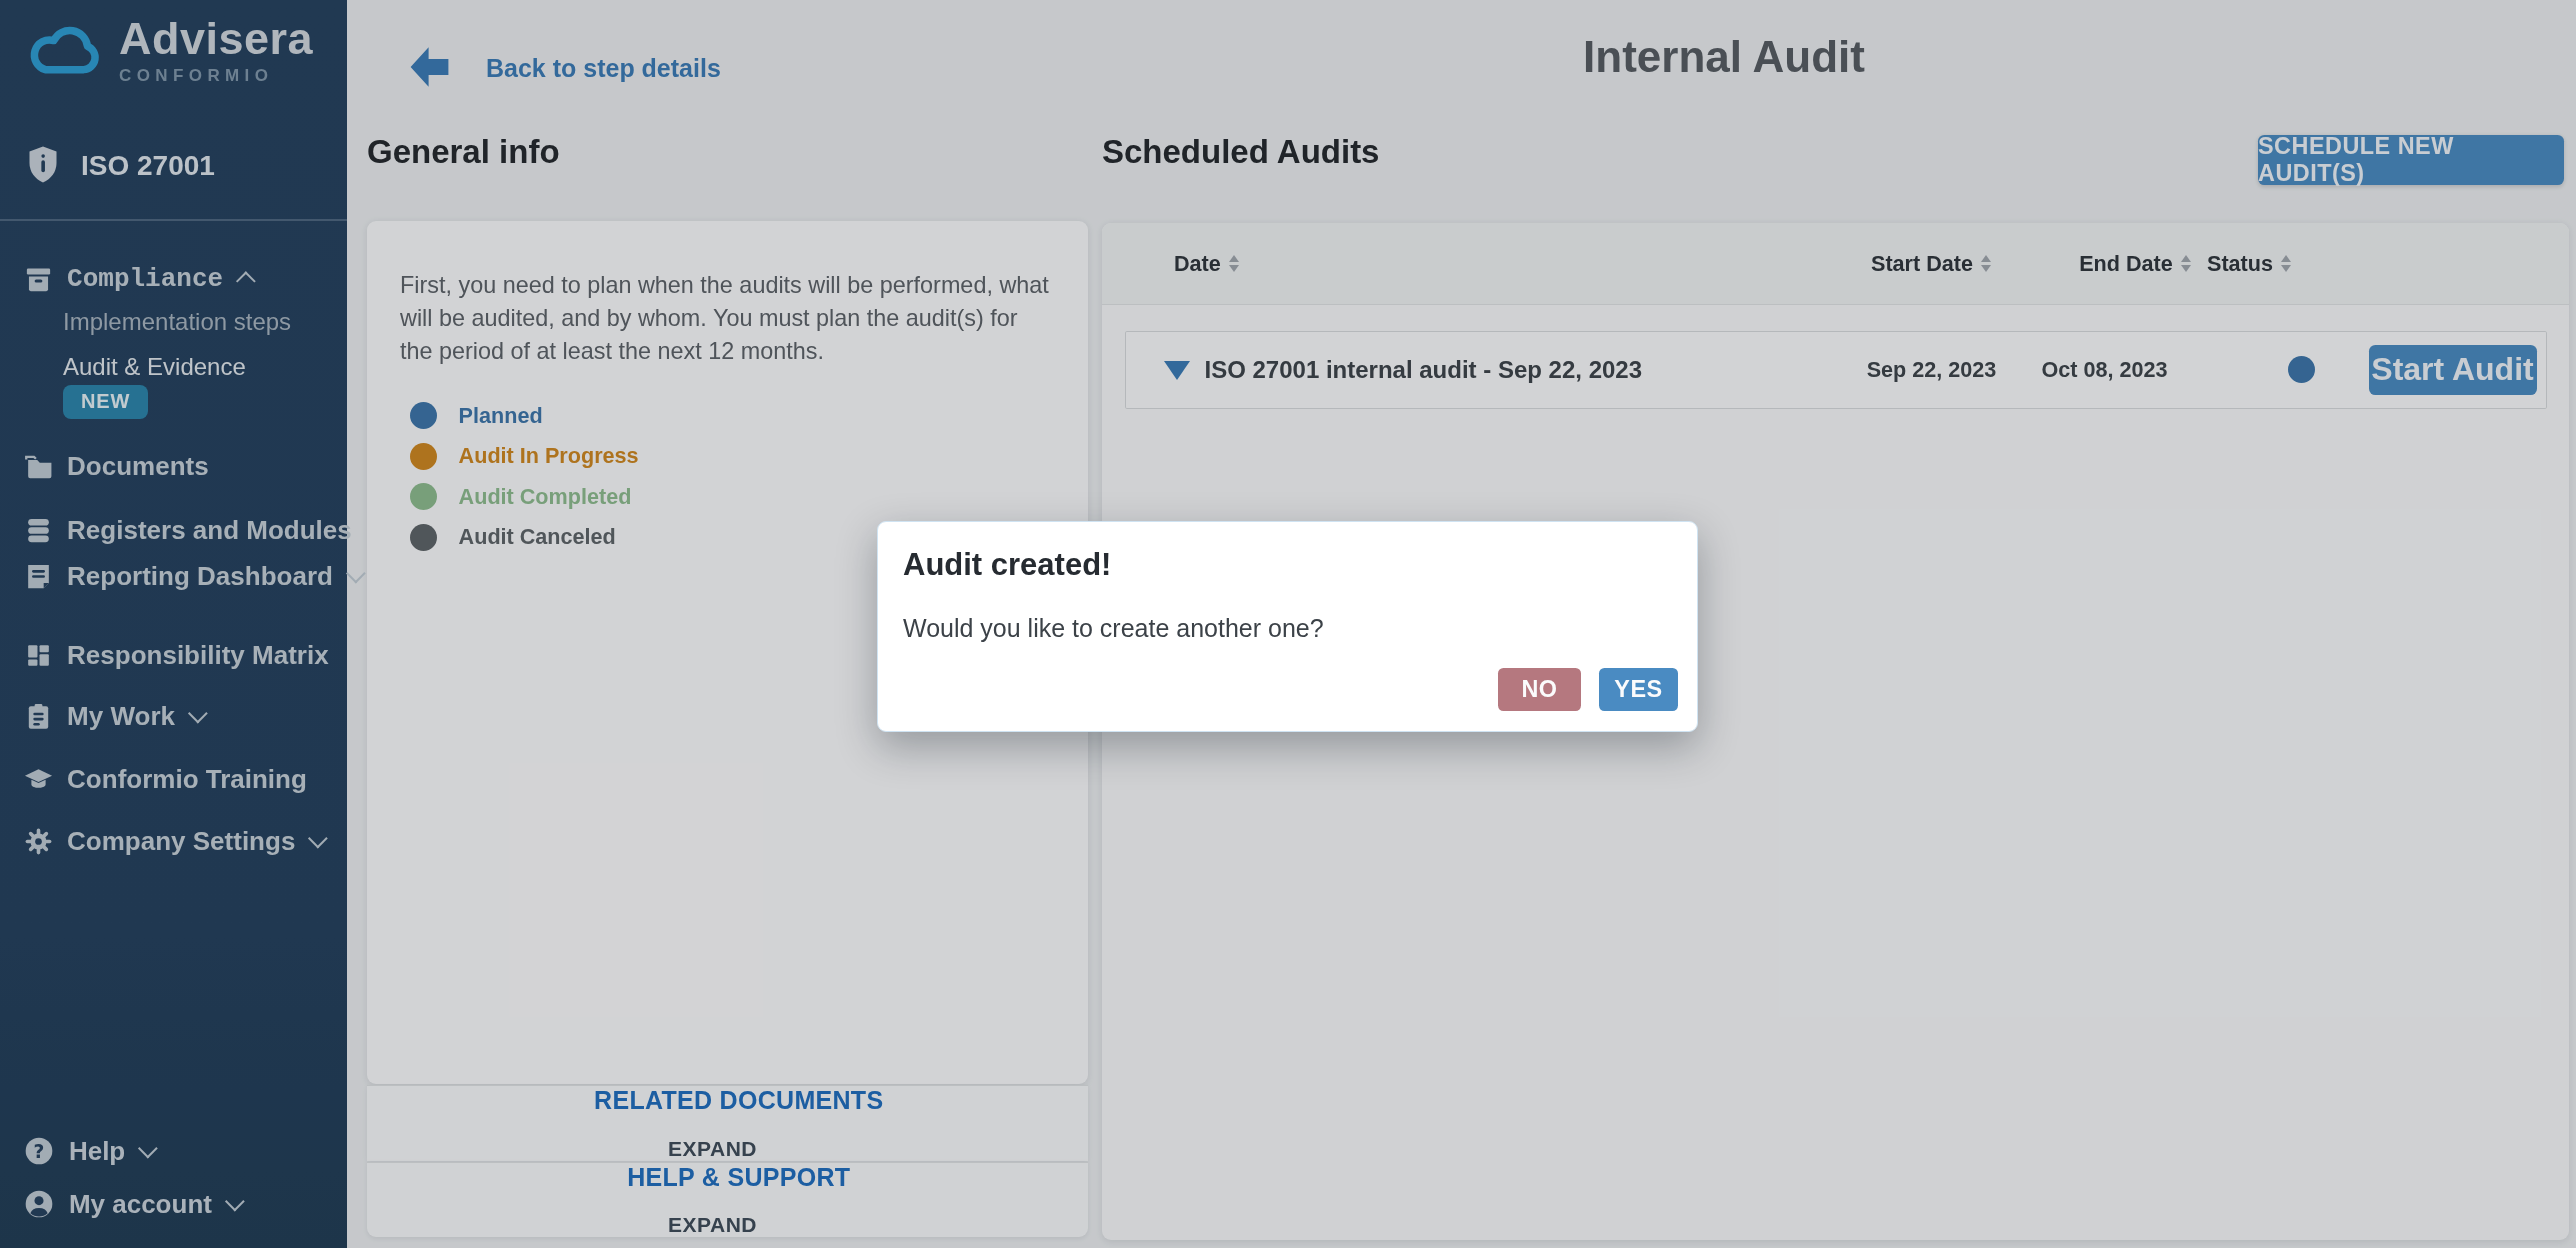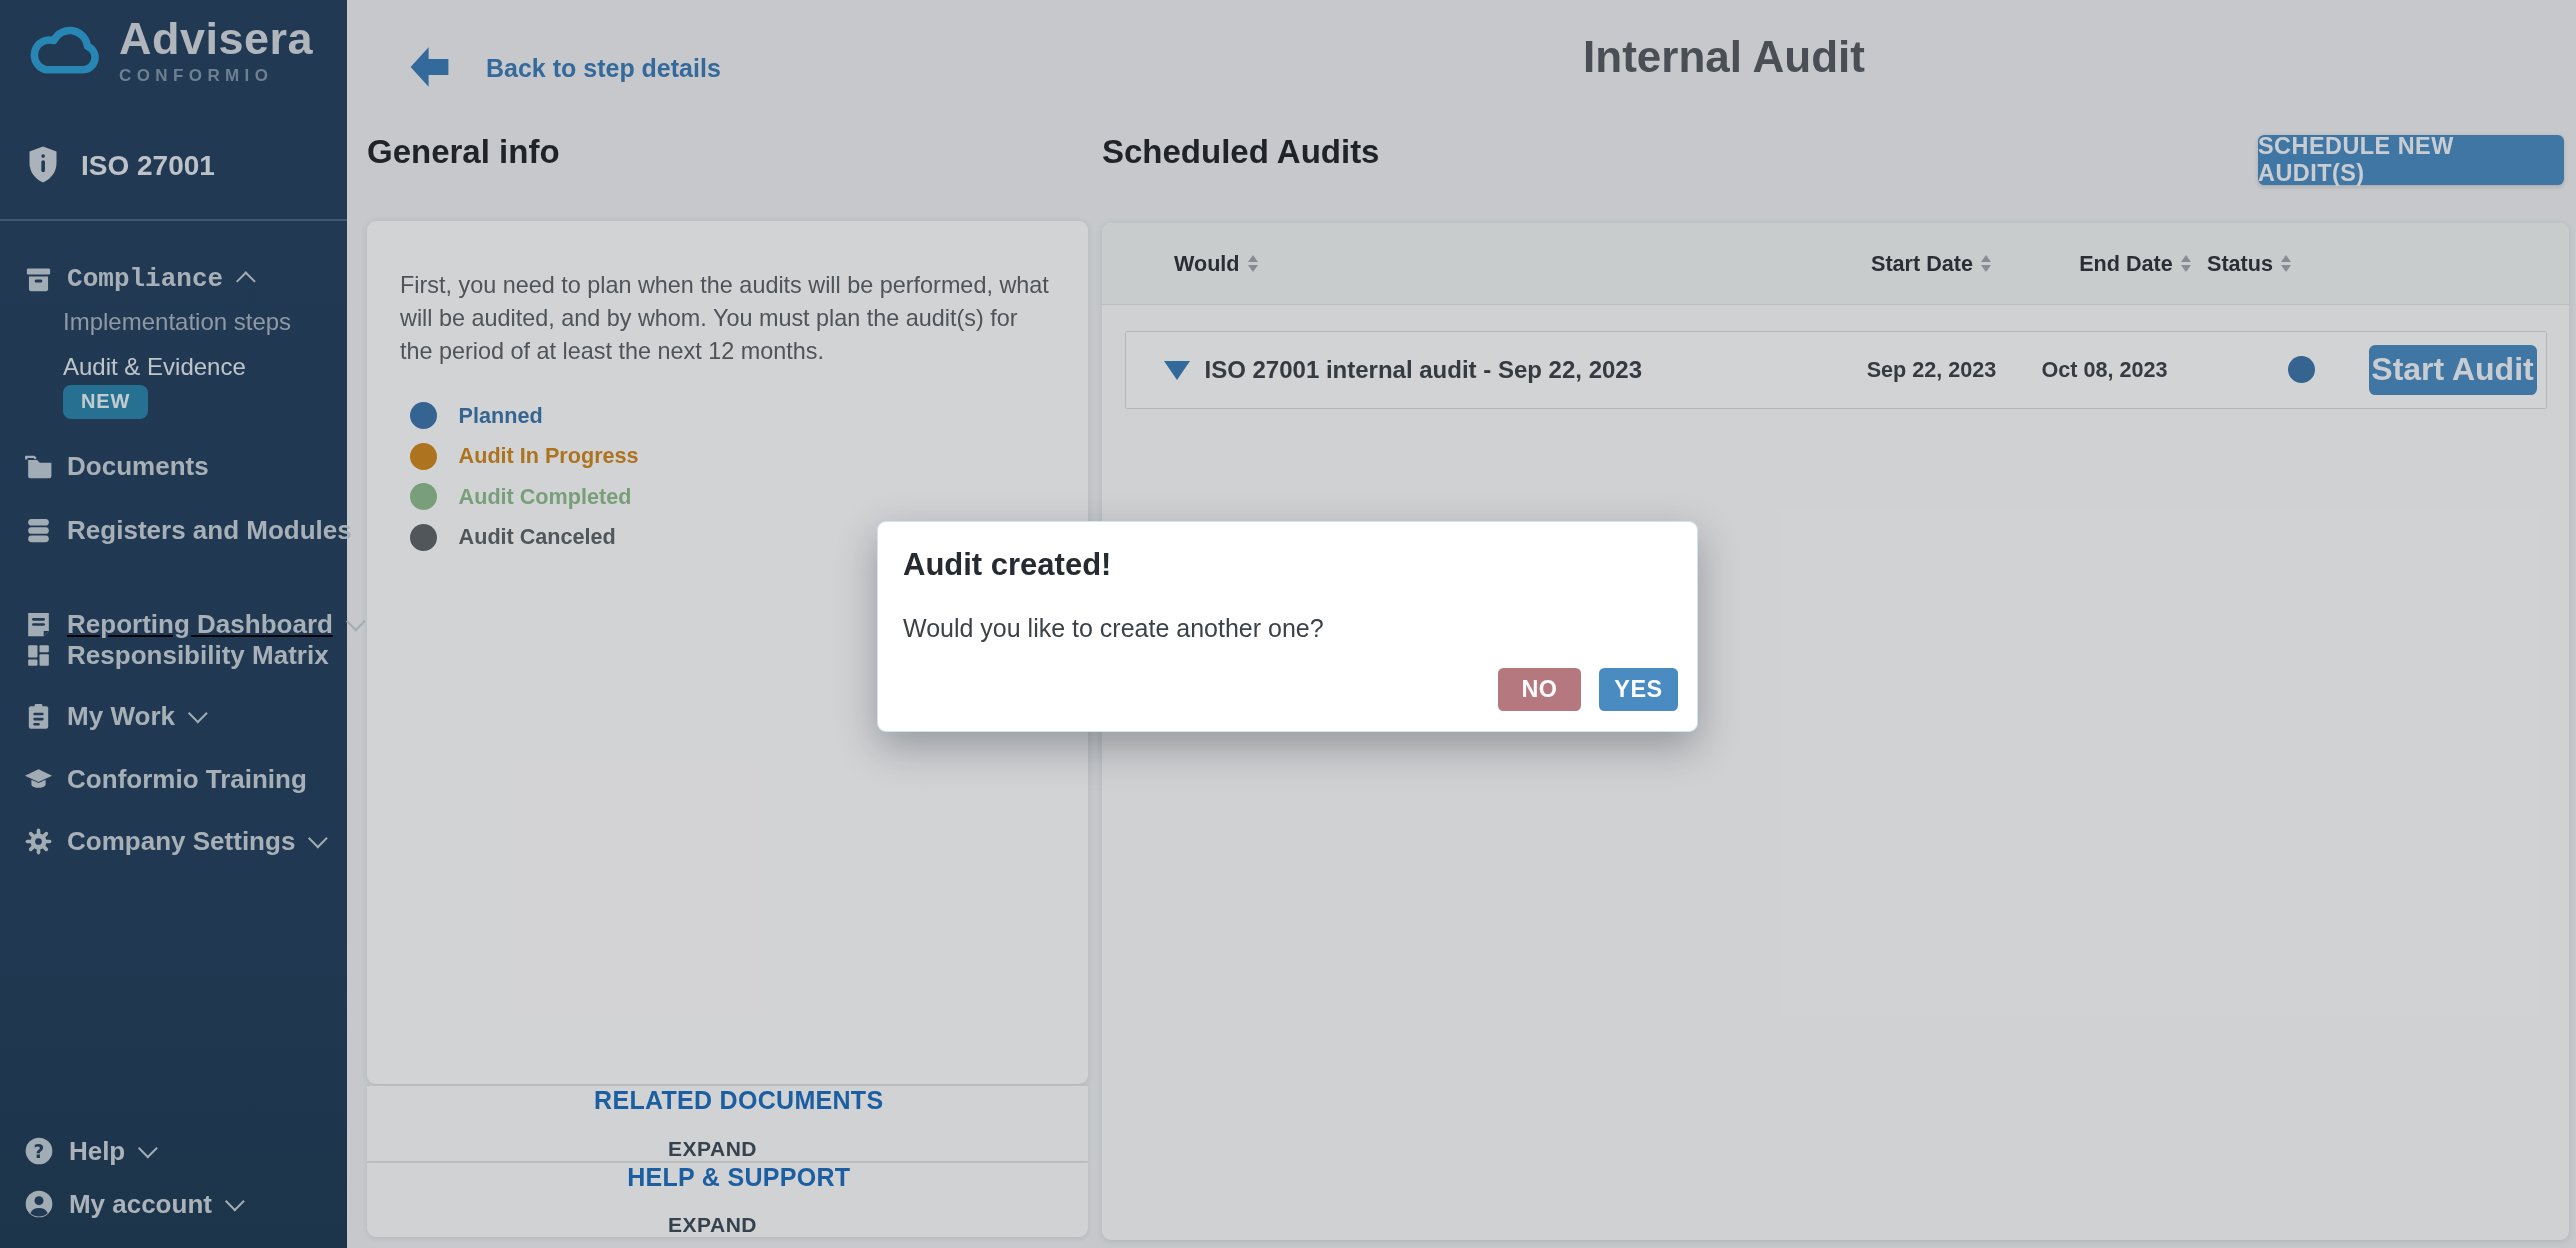--- a/index.html
+++ b/index.html
@@ -177,21 +177,21 @@
       <span class="nico">
         <svg width="31" height="31" viewBox="0 0 24 24" fill="#c3cdd6">
           <rect x="4" y="3" width="16" height="5.2" rx="2.6"></rect>
           <rect x="4" y="9.4" width="16" height="5.2" rx="2.6"></rect>
           <rect x="4" y="15.8" width="16" height="5.2" rx="2.6"></rect>
         </svg>
       </span>
       <span class="nlabel">Registers and Modules</span>
     </div>
 
-    <div class="nav-row" style="top:604px;height:40px;text-decoration:underline;">
+    <div class="nav-row" style="top:556px;height:40px;">
       <span class="nico">
         <svg width="31" height="31" viewBox="0 0 24 24" fill="#c3cdd6">
           <path d="M4 3 h16 v14 l-4 4 H4 z"></path>
           <rect x="7" y="7" width="10" height="2" rx="1" fill="#25415f"></rect>
           <rect x="7" y="11" width="10" height="2" rx="1" fill="#25415f"></rect>
           <path d="M20 17 l-4 4 v-4 z" fill="#25415f"></path>
         </svg>
       </span>
       <span class="nlabel">Reporting Dashboard</span>
       <span class="chev down"></span>
@@ -317,21 +317,21 @@
     <span class="sec-expand">EXPAND</span>
   </div>
   <div class="section-bar sec-help">
     <span class="sec-title">HELP &amp; SUPPORT</span>
     <span class="sec-expand">EXPAND</span>
   </div>
 
   <div class="panel-right">
     <div class="thead">
       <div class="th th-title">
-        <span>Would</span>
+        <span>Date</span>
         <span class="sort">
             <span class="s-up"></span>
             <span class="s-dn"></span>
           </span>
       </div>
       <div class="th th-start">
         <span>Start Date</span>
         <span class="sort">
             <span class="s-up"></span>
             <span class="s-dn"></span>

